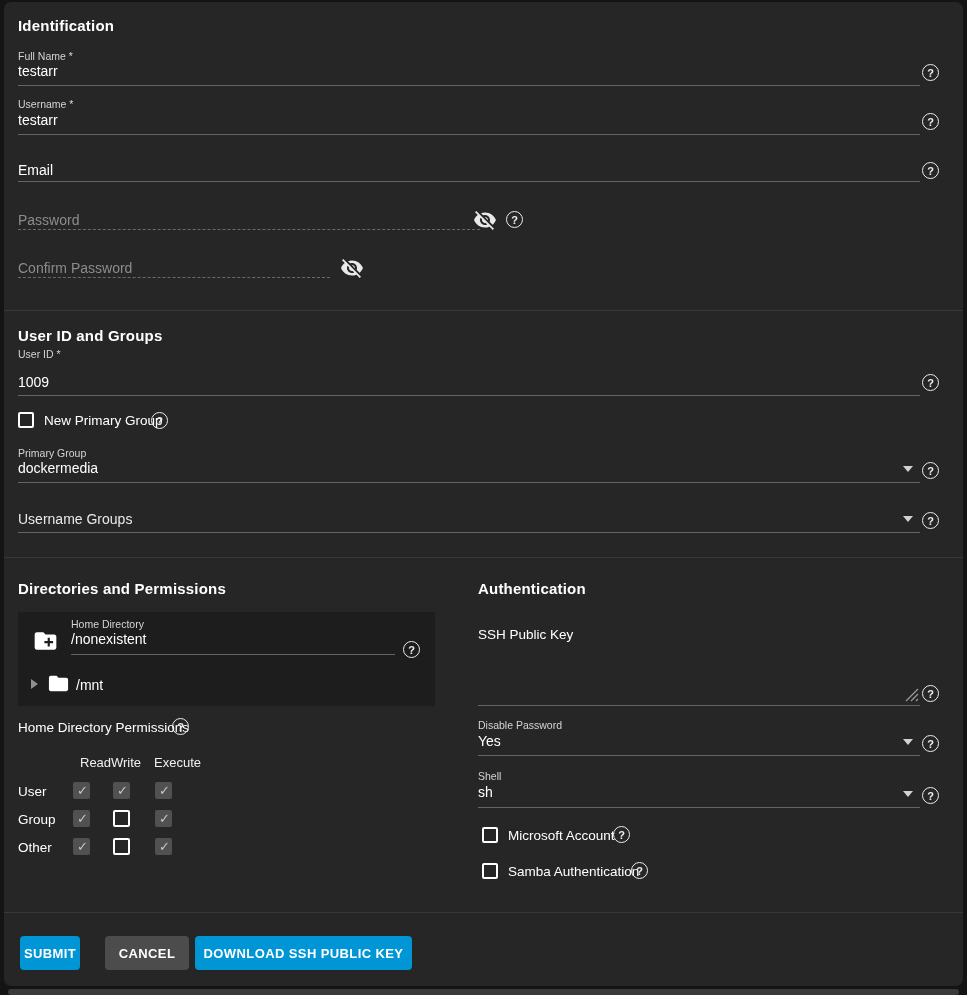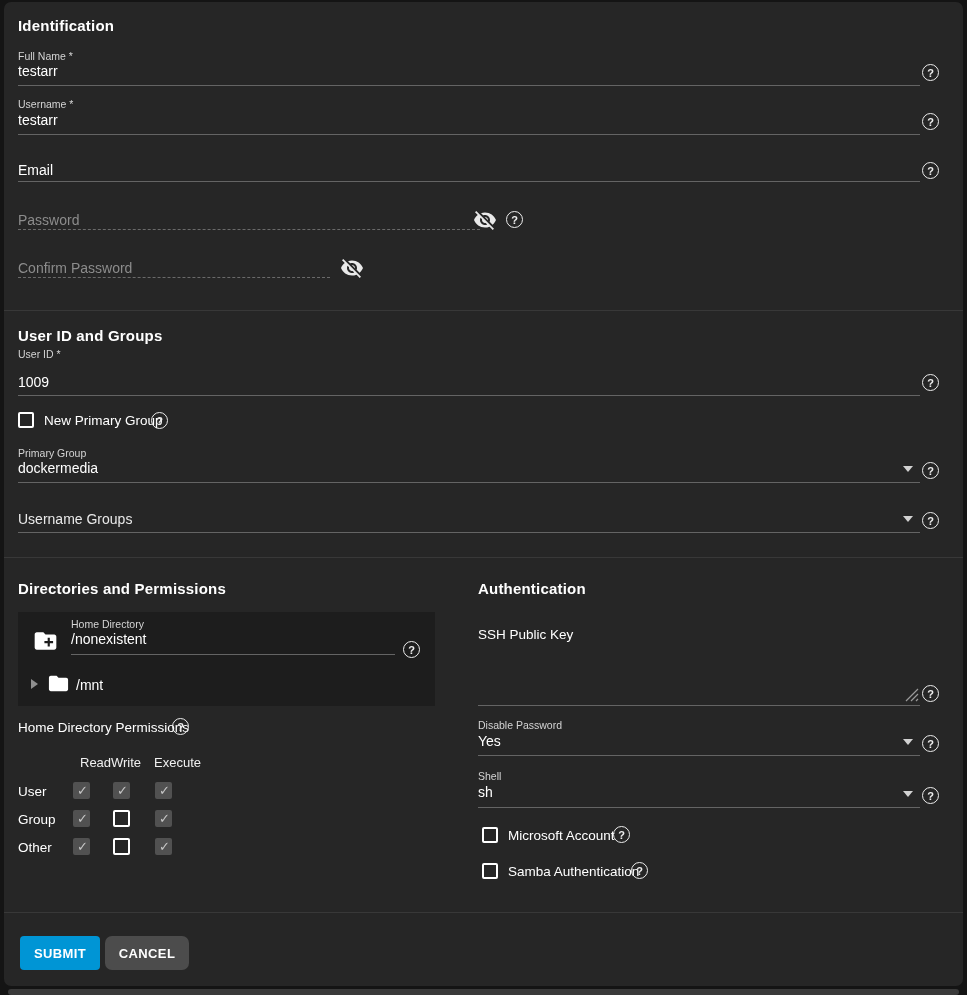--- a/index.html
+++ b/index.html
@@ -32,21 +32,21 @@
   .cb{position:absolute;width:16px;height:16px;border:2px solid #fff;border-radius:2px;
       background:transparent;cursor:pointer;}
   .pcb{position:absolute;width:17px;height:17px;border:2px solid #fff;border-radius:2px;cursor:pointer;}
   .pcb.checked{border-color:var(--check-bg);background:var(--check-bg);}
   .pcb.checked::after{content:"\2713";position:absolute;left:2px;top:-1px;font-size:13px;color:#c6c6c6;}
   .cblabel{position:absolute;font-size:13.5px;color:var(--text);}
   .panel{position:absolute;left:18px;top:612px;width:417px;height:94px;background:var(--panel-bg);}
   .btn{position:absolute;height:34px;border:none;border-radius:4px;color:#fff;font-family:"Liberation Sans",sans-serif;
        font-size:13px;font-weight:700;letter-spacing:.4px;cursor:pointer;}
   .btn-blue{background:var(--accent);}
-  .btn-gray{background:var(--cancel-bg);border-radius:7px;}
+  .btn-gray{background:var(--cancel-bg);}
   .icon-svg{position:absolute;display:block;}
   .ph{position:absolute;font-size:13px;color:#f0f0f0;}
   .rowlabel{position:absolute;font-size:13.5px;color:var(--text);}
 </style>
 </head>
 <body>
 
 <div class="stage">
   <div class="card"></div>
 
@@ -169,17 +169,18 @@
   <span class="cb" style="left:482px;top:827px;"></span>
   <span class="cblabel" style="left:508px;top:828px;">Microsoft Account</span>
   <span class="help" style="left:613px;top:826px;"></span>
 
   <span class="cb" style="left:482px;top:863px;"></span>
   <span class="cblabel" style="left:508px;top:864px;">Samba Authentication</span>
   <span class="help" style="left:631px;top:862px;"></span>
 
   <div class="divider" style="top:912px;"></div>
 
-  <button class="btn btn-blue" style="left:20px;top:936px;width:80px;">SUBMIT</button>
+  <button class="btn btn-blue" style="left:20px;top:936px;width:60px;">SUBMIT</button>
   <button class="btn btn-gray" style="left:105px;top:936px;width:84px;">CANCEL</button>
+  <button class="btn btn-blue" style="left:195px;top:936px;width:217px;">DOWNLOAD SSH PUBLIC KEY</button>
 
   <div class="strip"></div>
 </div>
 
 </body></html>

